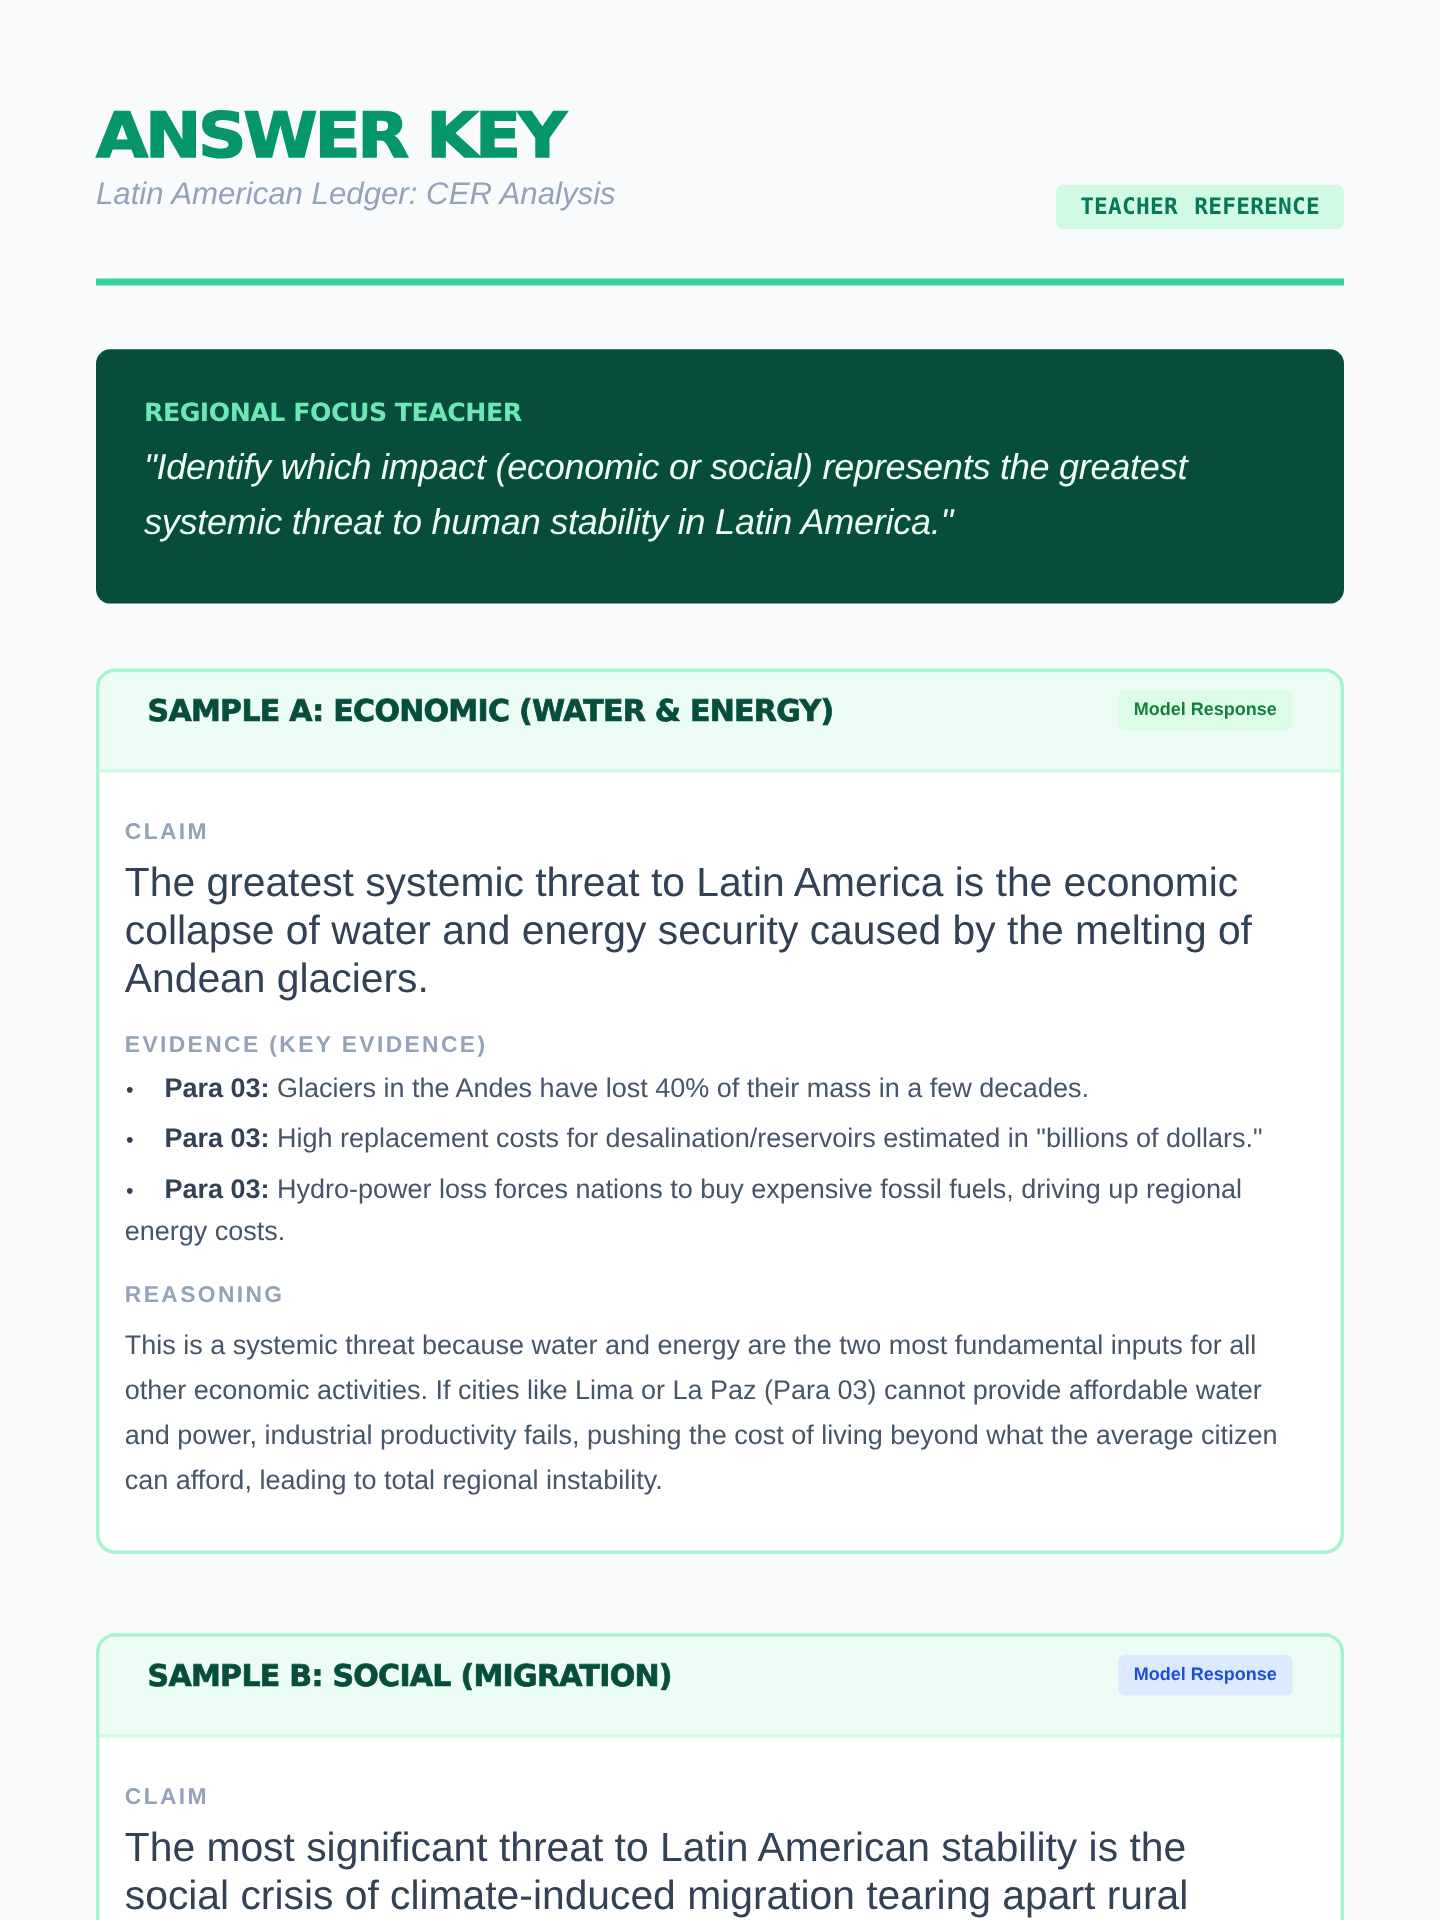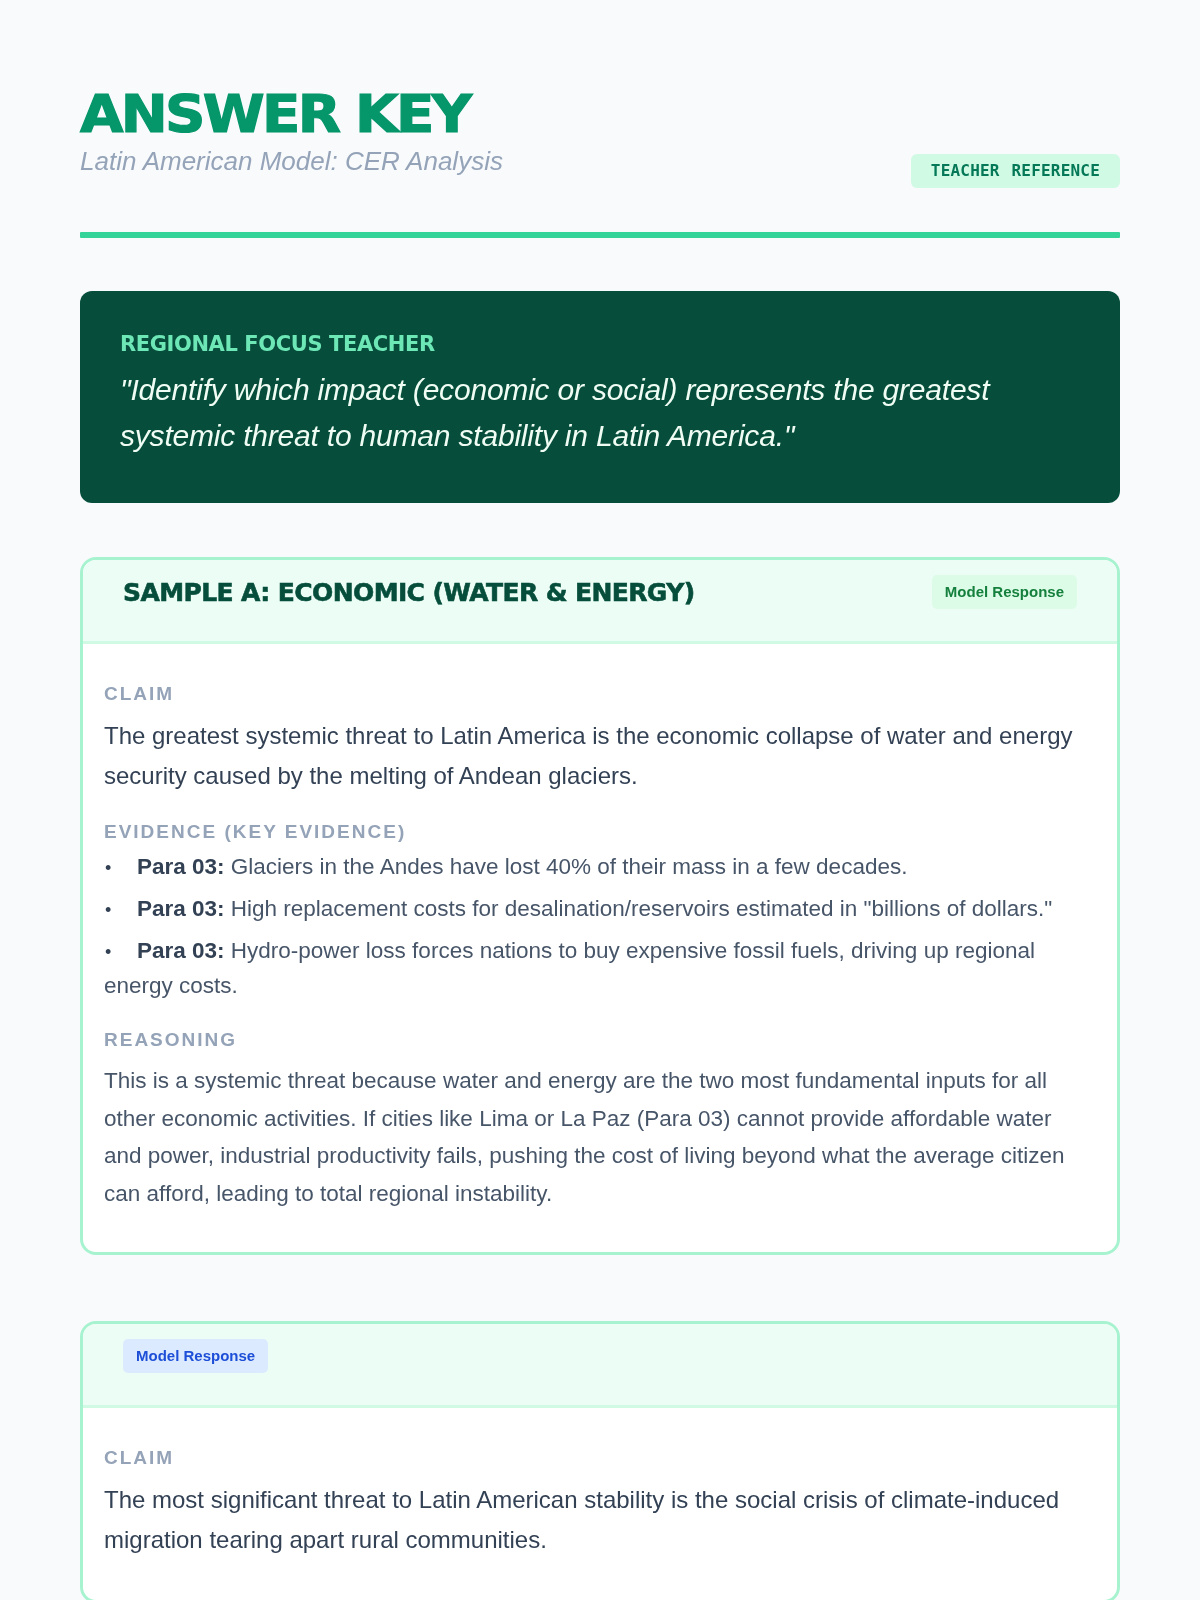--- a/index.html
+++ b/index.html
@@ -31,21 +31,21 @@
     line-height: 34px;
   }
   .badge-teacher {
     position: absolute;
     right: 0;
     top: 70px;
     background: #d1fae5;
     color: #047857;
     font-family: "DejaVu Sans Mono", monospace;
     font-weight: bold;
-    font-size: 16px;
+    font-size: 19px;
     padding: 7px 20px 8px 20px;
     border-radius: 6px;
     letter-spacing: 0.2px;
     word-spacing: 2px;
   }
   .rule {
     height: 6px;
     background: #34d399;
     border-radius: 1px;
   }
@@ -111,21 +111,21 @@
   .card-body { padding: 38px 40px 40px 21px; }
   .sec-label {
     font-weight: bold;
     font-size: 19px;
     color: #94a3b8;
     letter-spacing: 2px;
     line-height: 24px;
   }
   .claim-text {
     margin-top: 10px;
-    font-size: 24px;
+    font-size: 34px;
     line-height: 40px;
     color: #334155;
     font-weight: 500;
   }
   .sec-label.evidence { margin-top: 24px; }
   .evidence-list { list-style: none; margin-top: 6px; }
   .evidence-item {
     font-size: 22.5px;
     line-height: 33px;
     color: #475569;
@@ -147,21 +147,21 @@
     color: #475569;
   }
 </style>
 </head>
 <body>
 
 <div class="page">
 
   <div class="header">
     <div class="title">ANSWER KEY</div>
-    <div class="subtitle">Latin American Model: CER Analysis</div>
+    <div class="subtitle">Latin American Ledger: CER Analysis</div>
     <div class="badge-teacher">TEACHER REFERENCE</div>
   </div>
   <div class="rule"></div>
 
   <div class="question-box">
     <div class="question-label">REGIONAL FOCUS TEACHER</div>
     <div class="question-text">"Identify which impact (economic or social) represents the greatest systemic threat to human stability in Latin America."</div>
   </div>
 
   <div class="sample-card a">
@@ -180,20 +180,21 @@
         <li class="evidence-item"><span class="bullet">•</span><span class="para-ref">Para 03:</span><span> Hydro-power loss forces nations to buy expensive fossil fuels, driving up regional energy costs.</span></li>
       </ul>
 
       <div class="sec-label reasoning">REASONING</div>
       <div class="reasoning-text">This is a systemic threat because water and energy are the two most fundamental inputs for all other economic activities. If cities like Lima or La Paz (Para 03) cannot provide affordable water and power, industrial productivity fails, pushing the cost of living beyond what the average citizen can afford, leading to total regional instability.</div>
     </div>
   </div>
 
   <div class="sample-card b">
     <div class="card-head">
+      <div class="card-title">SAMPLE B: SOCIAL (MIGRATION)</div>
       <div class="badge-model blue">Model Response</div>
     </div>
     <div class="card-body">
       <div class="sec-label">CLAIM</div>
       <div class="claim-text">The most significant threat to Latin American stability is the social crisis of climate-induced migration tearing apart rural communities.</div>
     </div>
   </div>
 
 </div>
 

